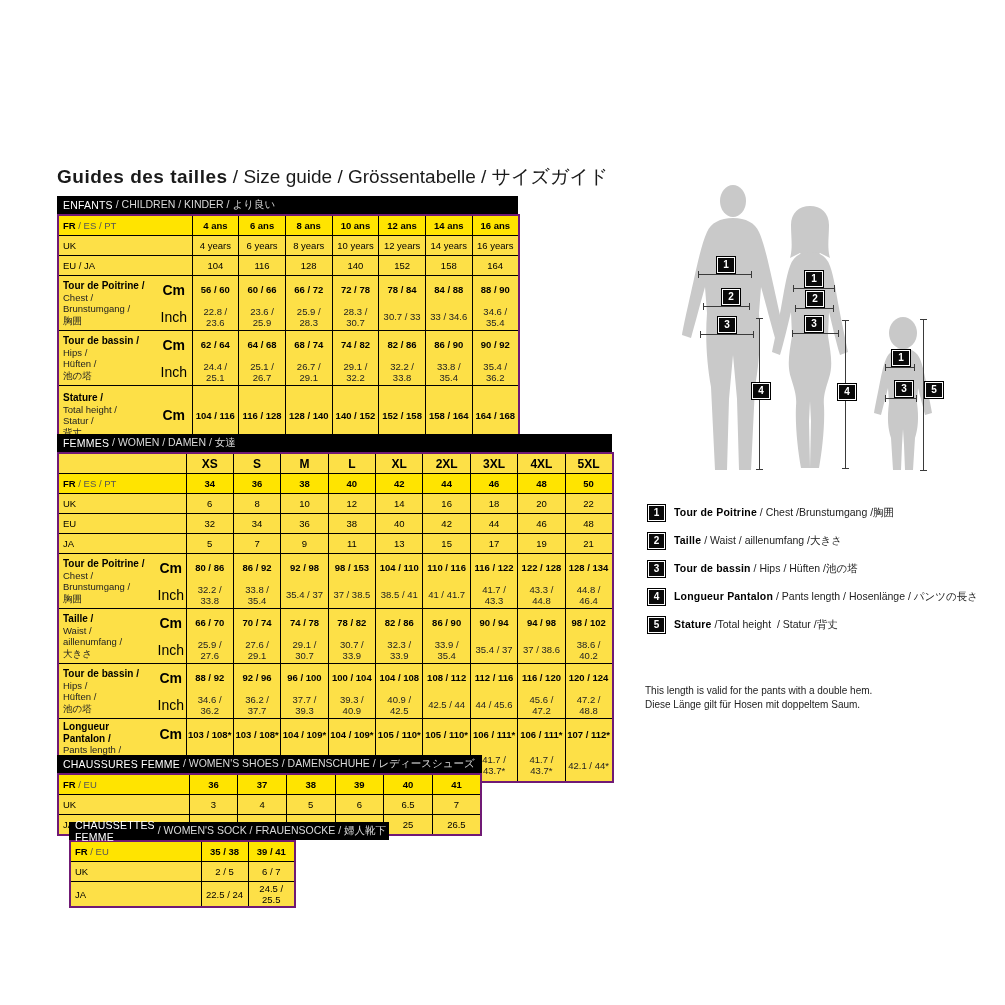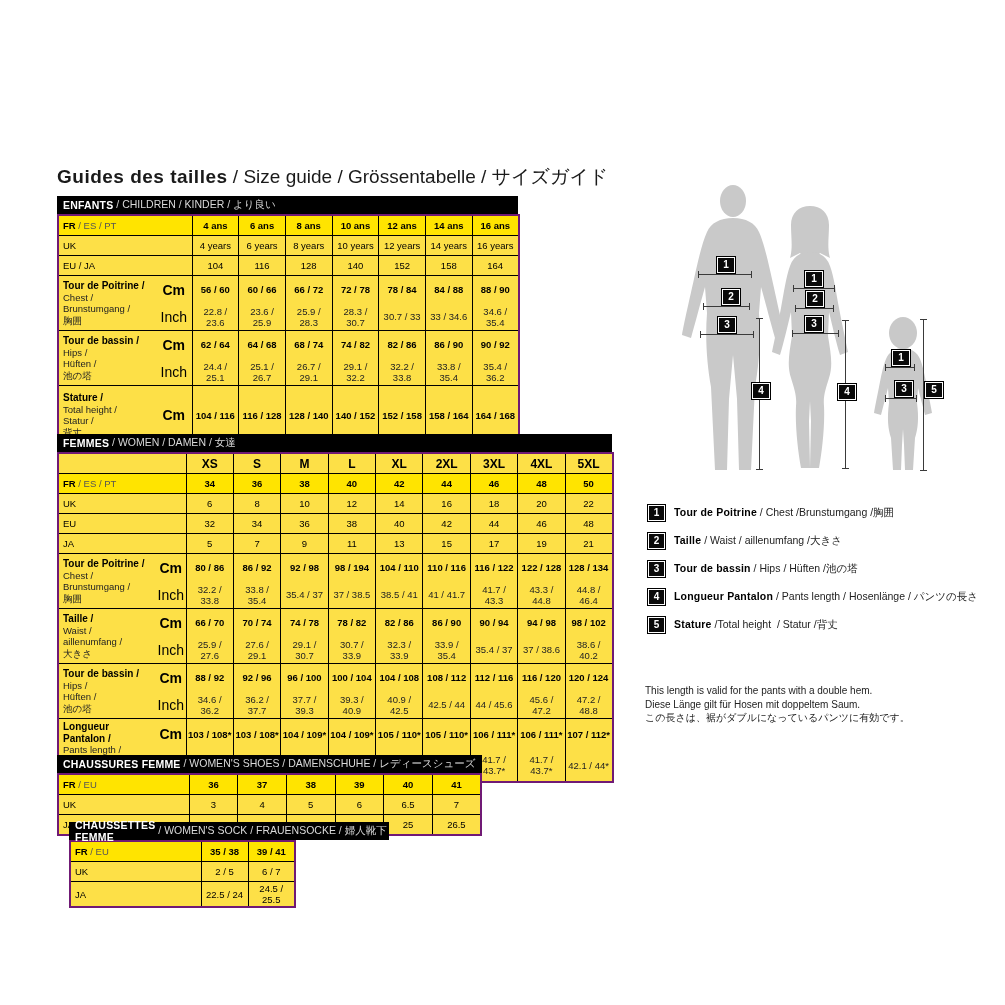--- a/index.html
+++ b/index.html
@@ -8,21 +8,21 @@
   .pre{white-space:pre;text-align:center;}
   .abs{position:absolute;}
 
   
   .title{position:absolute;left:57px;top:164px;font-size:19px;color:#1a1a1a;}
   .title .tb{font-weight:bold;letter-spacing:.5px;}
 
   
   .bar{height:18px;background:#000;color:#fff;display:flex;align-items:center;
        padding:0 6px;font-size:10.5px;box-sizing:border-box;}
-  .bar .bb{font-weight:bold;letter-spacing:.2px;}
+  .bar .bb{font-weight:normal;letter-spacing:.2px;}
   .bar .br{color:#d9d9d9;white-space:pre;}
 
   
   table.st{border-collapse:collapse;table-layout:fixed;border:2px solid #701a75;background:#fde047;}
   table.st td{border:1px solid #000;font-size:9.5px;text-align:center;vertical-align:middle;
               padding:1px 1px;overflow:hidden;}
   table.st td.lbl{text-align:left;padding:2px 4px;border-right-width:0;}
   table.st td.unit{border-left-width:0;font-size:14px;}
   .b{font-weight:bold;}
   .yellow td{background:#ffe400;}
@@ -276,21 +276,21 @@
           <span class="l b">Tour de Poitrine /</span>
               <span class="l">Chest /</span>
               <span class="l">Brunstumgang /</span>
               <span class="l">胸囲</span>
         </td>
         <td class="unit b">Cm</td>
 
       <td class="b">80 / 86</td>
             <td class="b">86 / 92</td>
             <td class="b">92 / 98</td>
-            <td class="b">98 / 194</td>
+            <td class="b">98 / 153</td>
             <td class="b">104 / 110</td>
             <td class="b">110 / 116</td>
             <td class="b">116 / 122</td>
             <td class="b">122 / 128</td>
             <td class="b">128 / 134</td>
           </tr>
       <tr class="sub-bot">
         <td class="unit">Inch</td>
 
       <td class="inch">32.2 / 33.8</td>
@@ -552,16 +552,15 @@
       <div class="litem">
         <div class="ltag">5</div>
         <div class="ltext"><b>Stature</b><span class="pre"> /Total height  / Statur /背丈</span></div>
       </div>
     </div>
 
   <div class="abs footnote">
 
       <div class="fline">This length is valid for the pants with a double hem.</div>
       <div class="fline">Diese Länge gilt für Hosen mit doppeltem Saum.</div>
-      <div class="fline">この長さは、裾がダブルになっているパンツに有効です。</div>
     </div>
 
 </div>
 
 </body></html>

